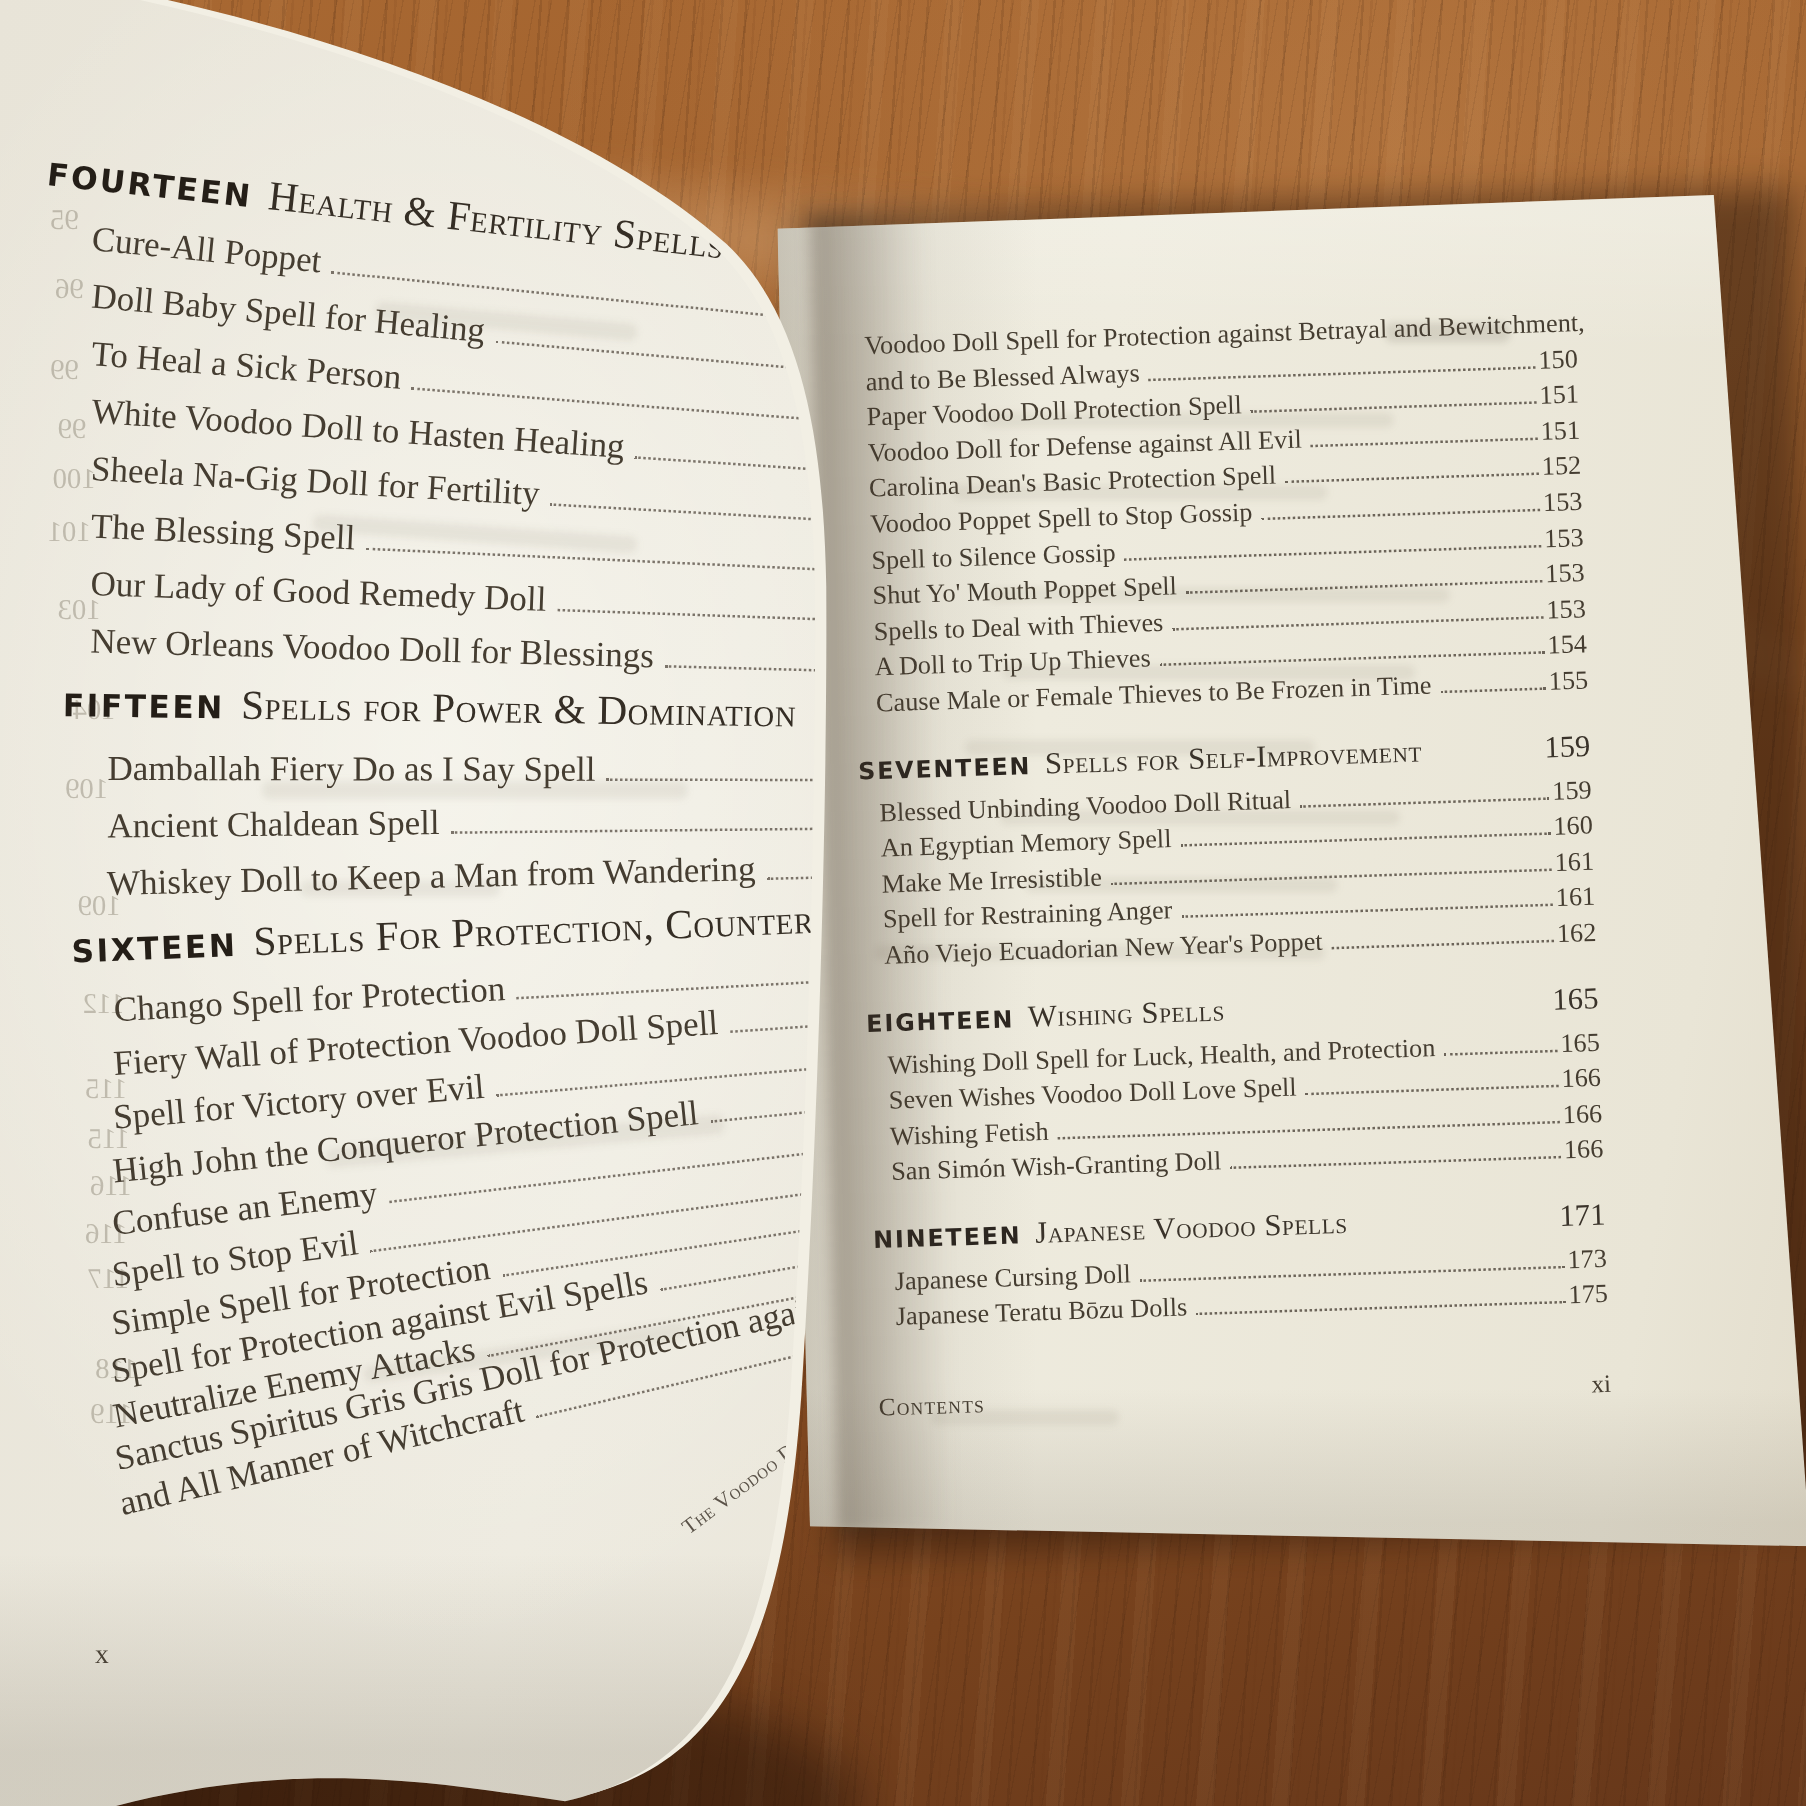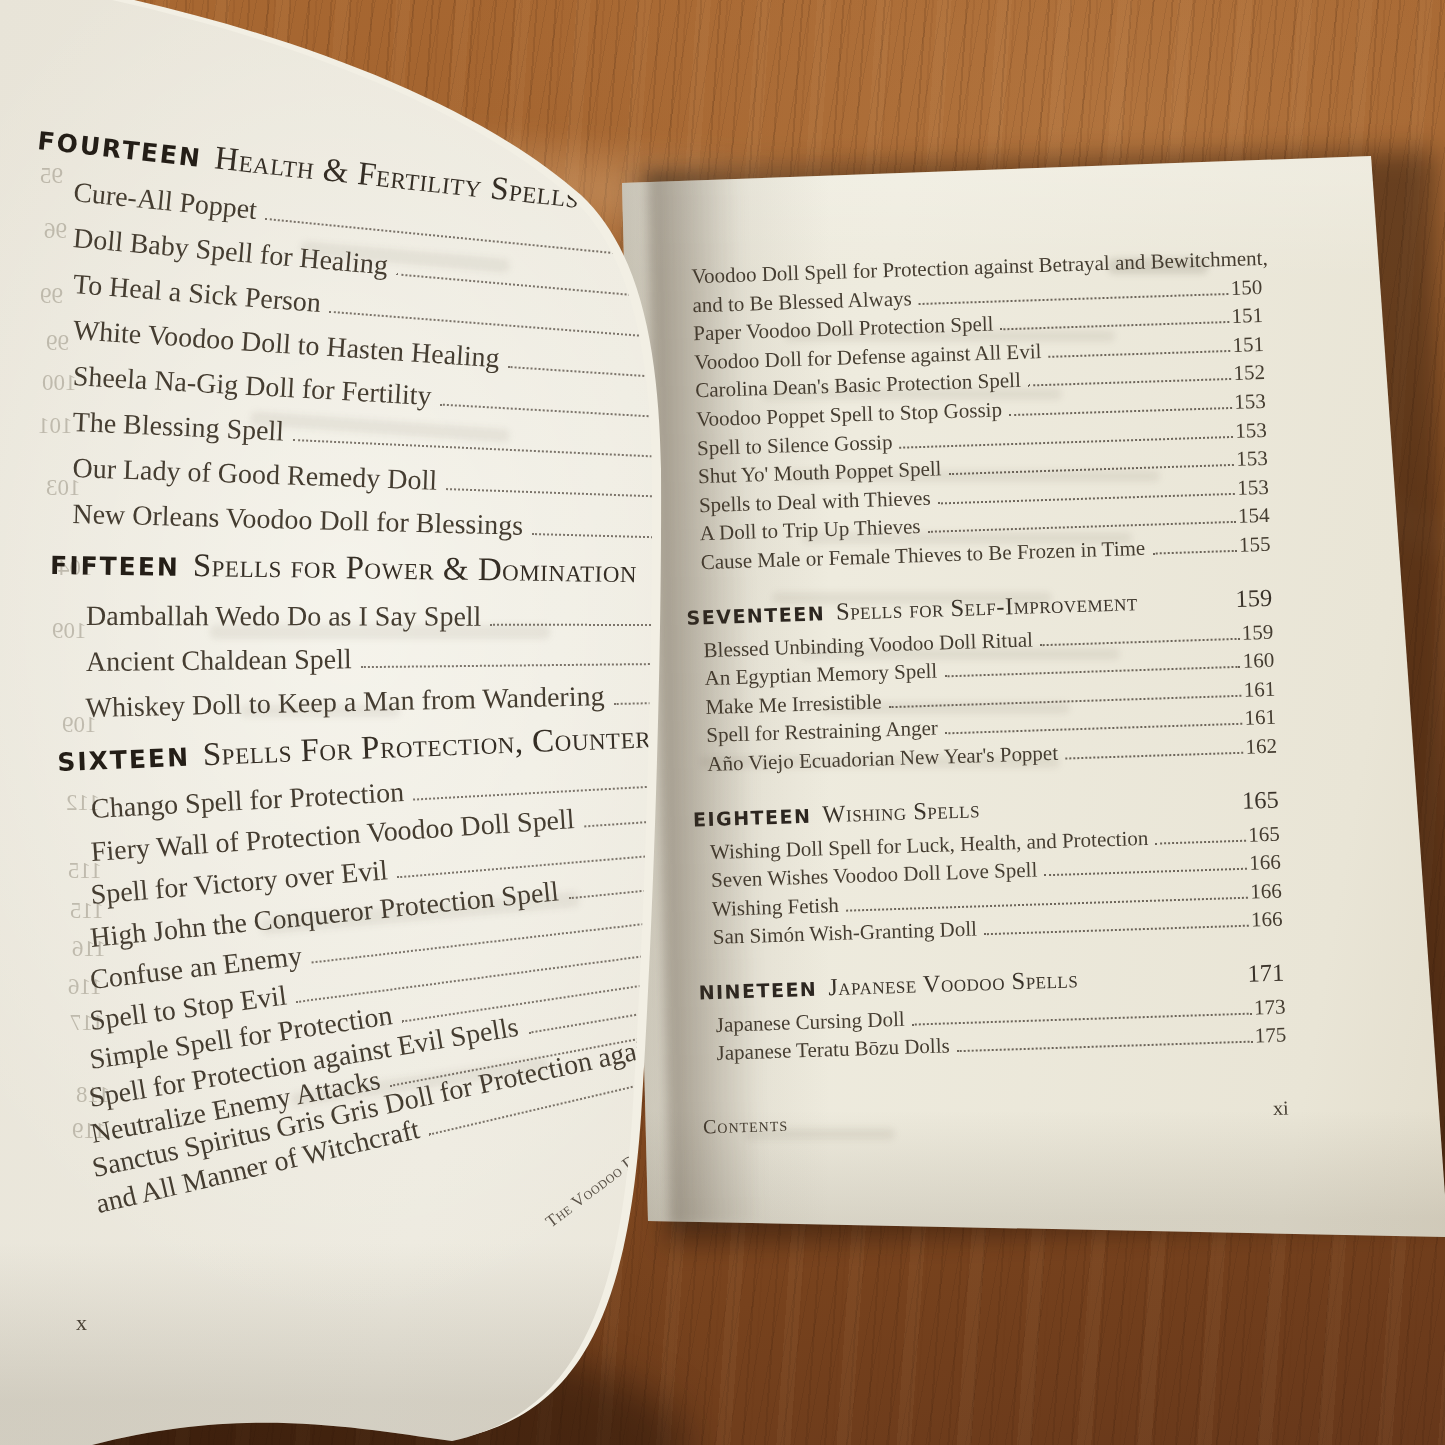--- a/index.html
+++ b/index.html
@@ -312,21 +312,21 @@
     <div class="l-line" style="left:72px;top:498px;transform:rotate(1.5deg);">
         <span class="t">New Orleans Voodoo Doll for Blessings</span>
         <span class="l-lead"></span>
       </div>
 
     <div class="l-head" style="left:50px;top:545px;transform:rotate(0.8deg);">
         <span class="chap">FIFTEEN</span>
         <span class="ttl">Spells for Power &amp; Domination</span>
       </div>
     <div class="l-line" style="left:86px;top:600px;transform:rotate(0.1deg);">
-        <span class="t">Damballah Wedo Do as I Say Spell</span>
+        <span class="t">Damballah Fiery Do as I Say Spell</span>
         <span class="l-lead"></span>
       </div>
     <div class="l-line" style="left:86px;top:646px;transform:rotate(-0.6deg);">
         <span class="t">Ancient Chaldean Spell</span>
         <span class="l-lead"></span>
       </div>
     <div class="l-line" style="left:86px;top:692px;transform:rotate(-1.3deg);">
         <span class="t">Whiskey Doll to Keep a Man from Wandering</span>
         <span class="l-lead"></span>
       </div>

